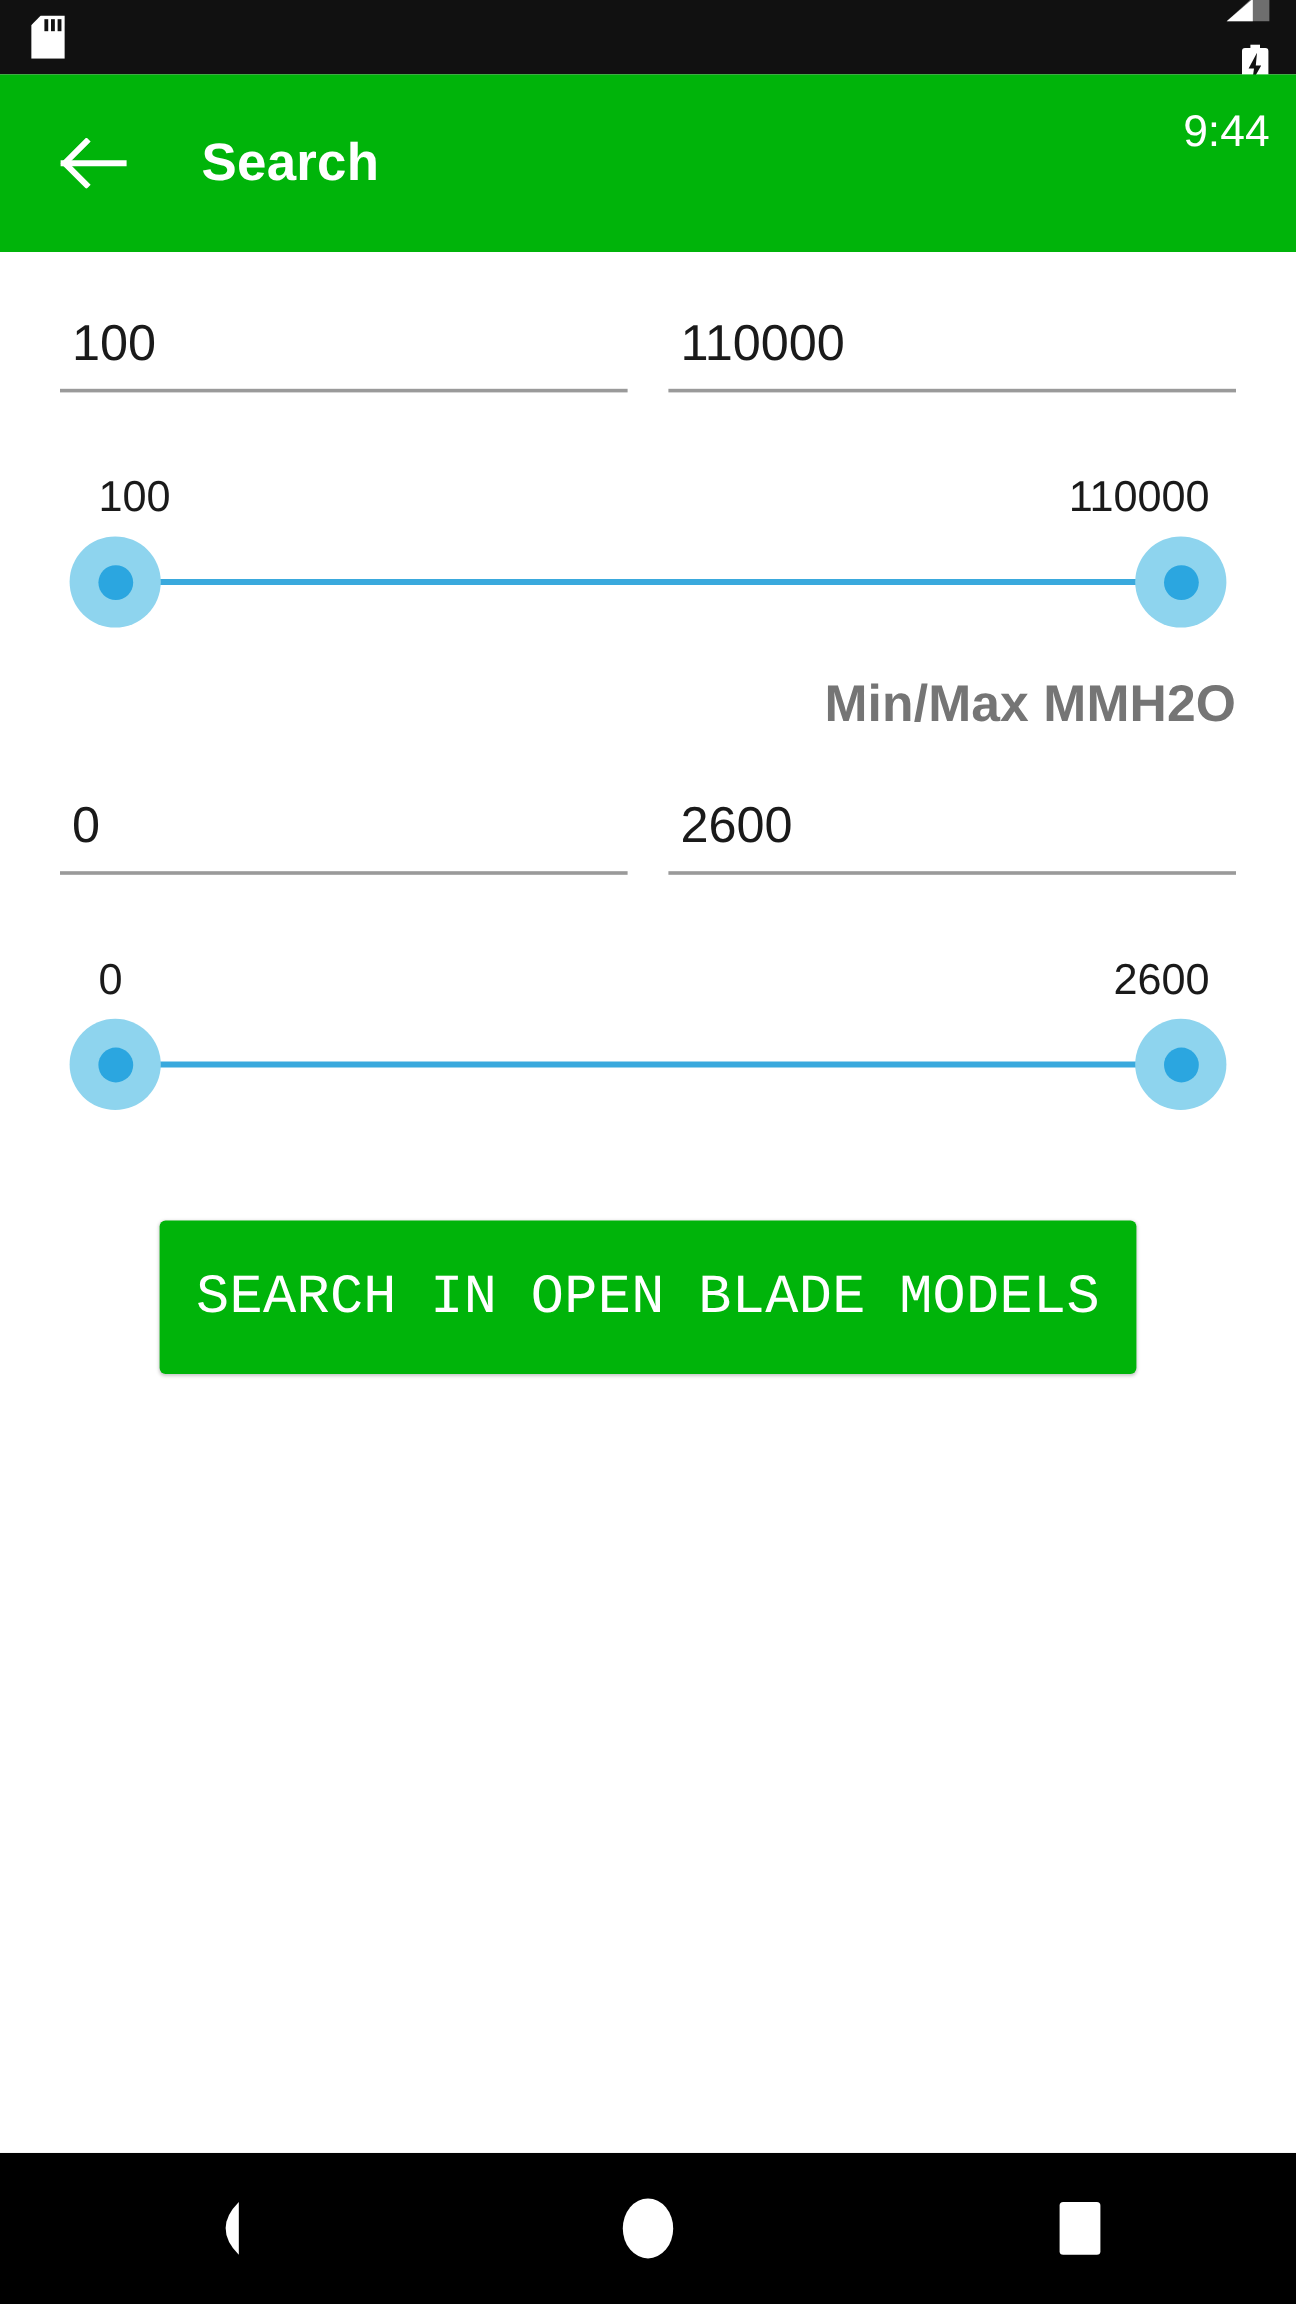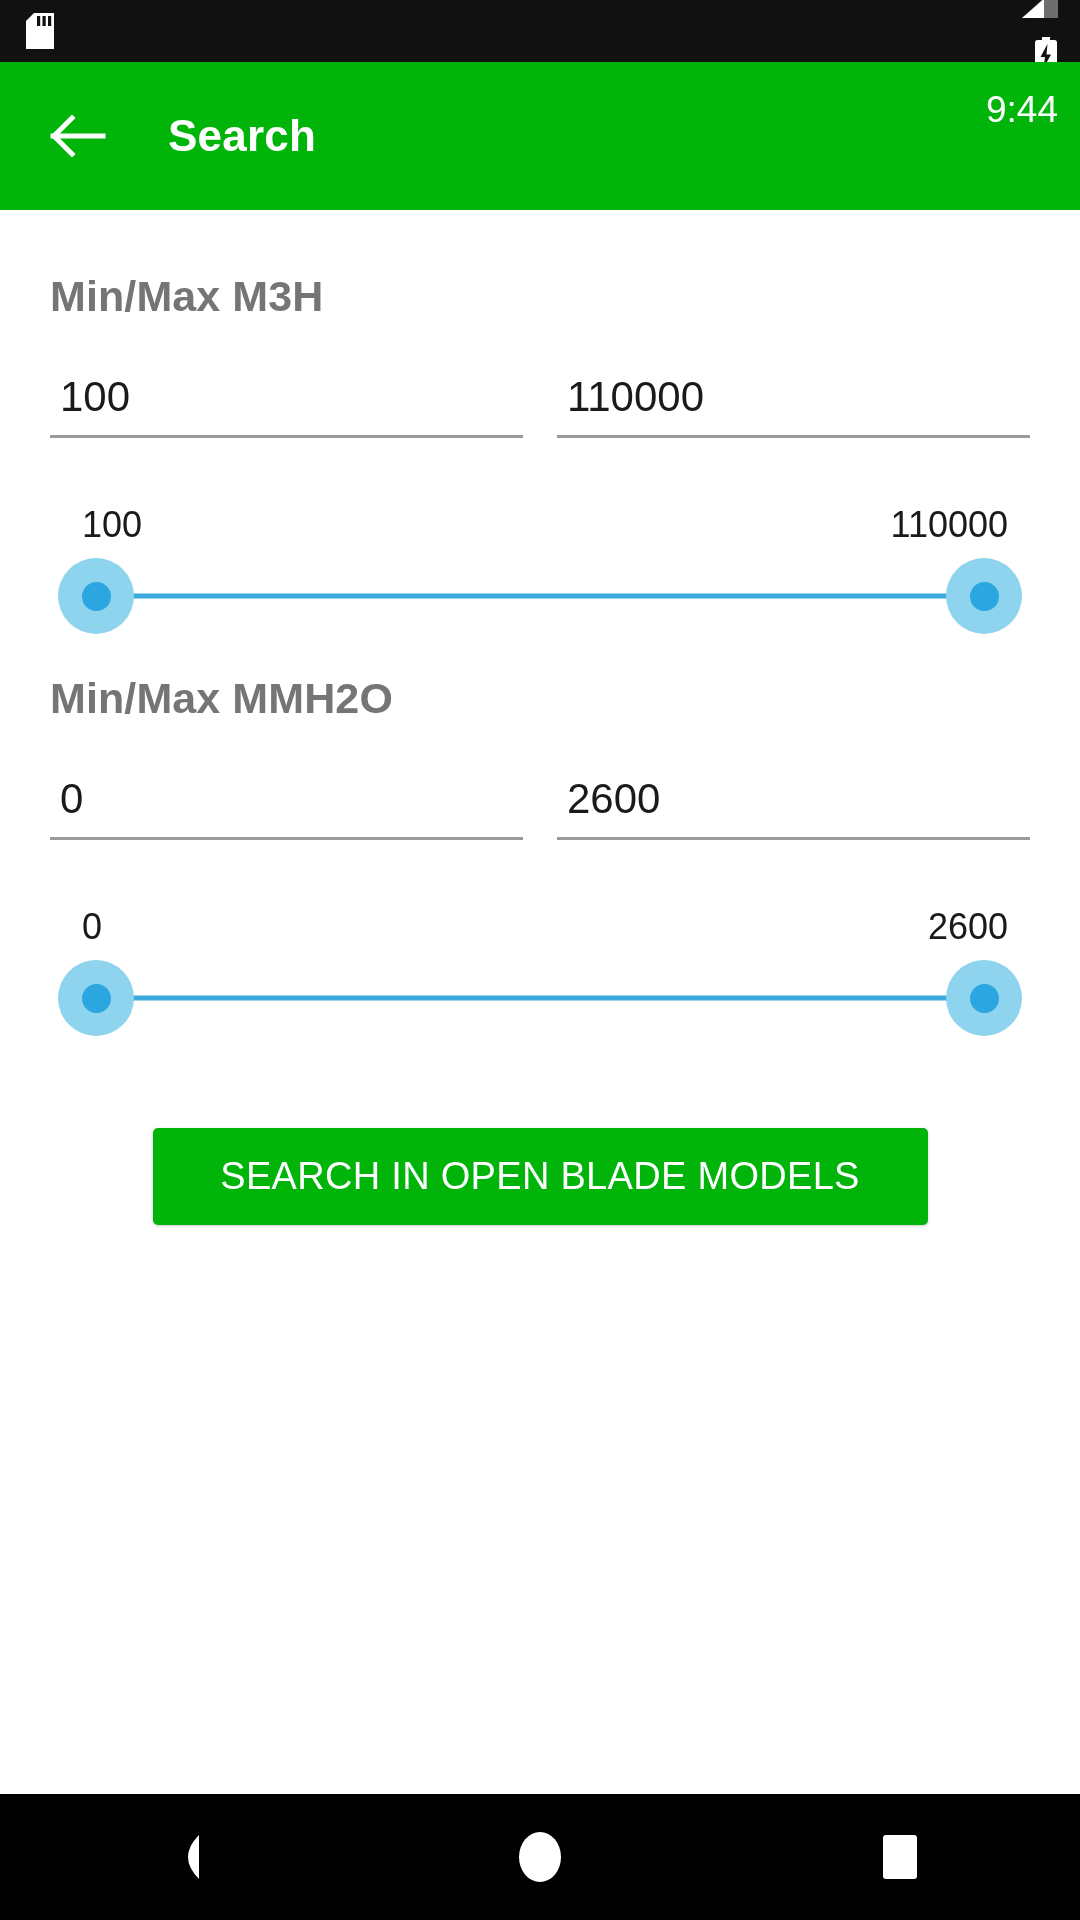--- a/index.html
+++ b/index.html
@@ -92,21 +92,21 @@
     padding: 0 50px;
     box-sizing: border-box;
   }
   .section-title {
     color: #757575;
     font-size: 43px;
     font-weight: bold;
     letter-spacing: 0.1px;
   }
   .m3h-title { padding-top: 62px; }
-  .mmh2o-title { padding-top: 40px; }
+  .mmh2o-title { padding-top: 40px; text-align: right; }
 
   .field-row {
     display: flex;
     margin-top: 52px;
     gap: 34px;
   }
   .field {
     flex: 1 1 0;
     position: relative;
   }
@@ -180,24 +180,24 @@
   .button-wrap {
     display: flex;
     justify-content: center;
     margin-top: 92px;
   }
   .search-button {
     background: #00b40a;
     color: #ffffff;
     border: none;
     border-radius: 5px;
-    font-family: Liberation Sans, sans-serif;
-    font-size: 38px;
+    font-family: Liberation Mono, monospace;
+    font-size: 46px;
     letter-spacing: 0.3px;
-    padding: 27px 30px;
+    padding: 38px 30px;
     min-width: 775px;
     cursor: pointer;
     box-shadow: 0 1px 3px rgba(0,0,0,0.22);
   }
 
   
   .nav-bar {
     height: 126px;
     background: #000000;
     display: flex;
@@ -260,21 +260,20 @@
           <path d="M3 21 H53" stroke="#ffffff" stroke-width="5" stroke-linecap="square" fill="none"></path>
           <path d="M22 3 L4 21 L22 39" stroke="#ffffff" stroke-width="5" stroke-linecap="square" stroke-linejoin="miter" fill="none"></path>
         </svg>
       </span>
     </div>
     <div class="app-title">Search</div>
   </div>
 
   <div class="content">
 
-    <div class="section-title m3h-title">Min/Max M3H</div>
 
     <div class="field-row">
       <div class="field">
         <input class="field-input" type="text" value="100" style="">
       </div>
       <div class="field">
         <input class="field-input" type="text" value="110000" style="">
       </div>
     </div>
 

